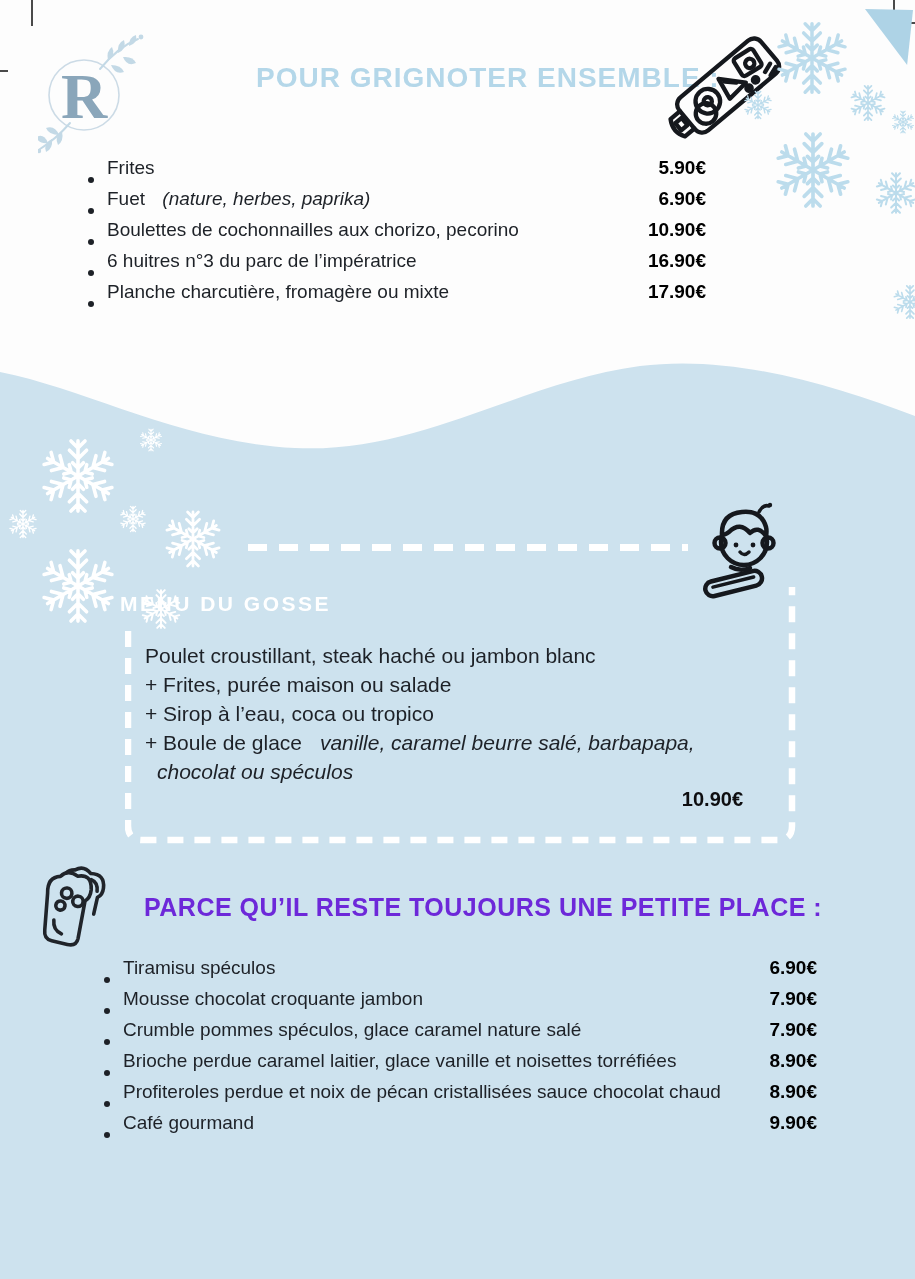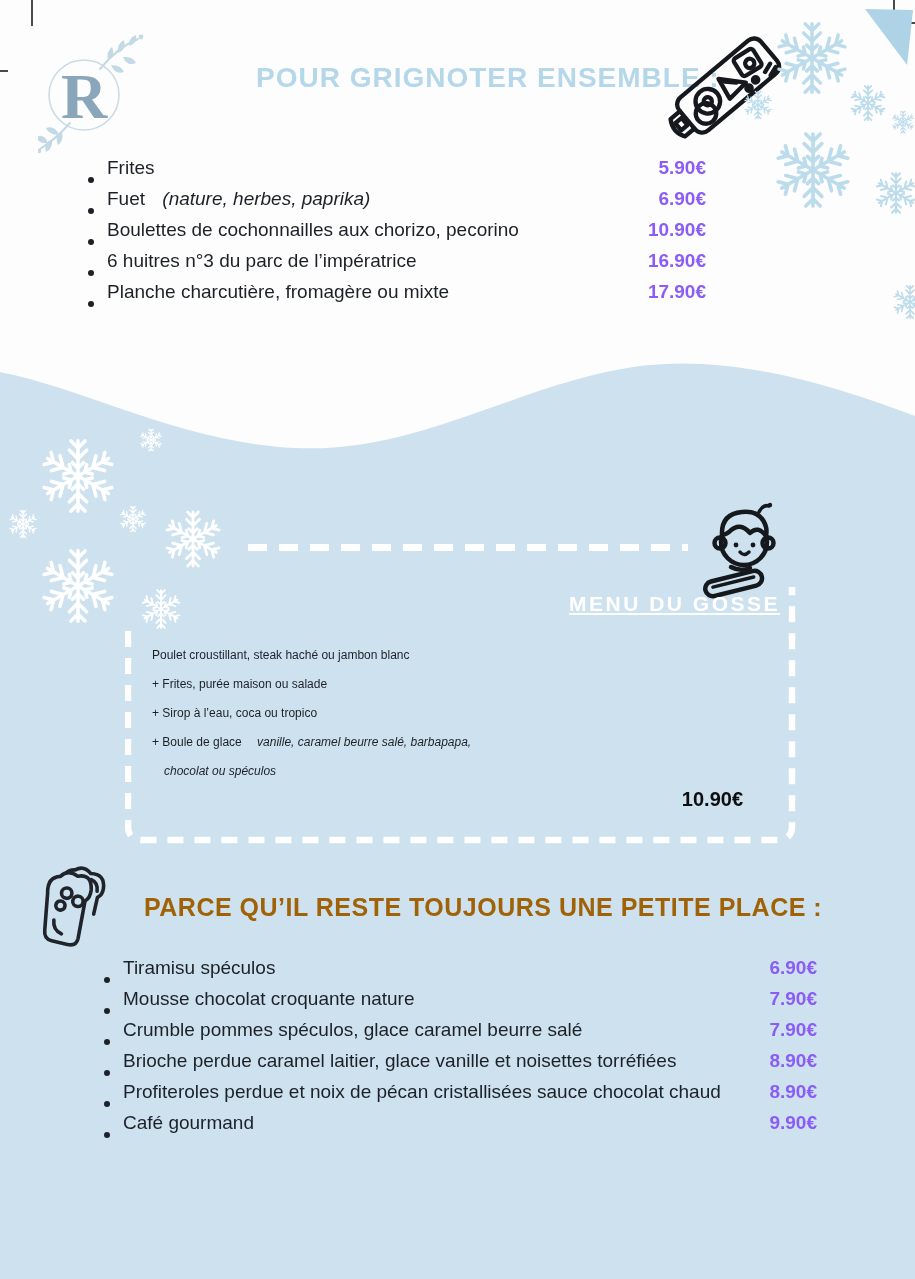--- a/index.html
+++ b/index.html
@@ -11,46 +11,46 @@
   
   .crop{position:absolute;background:#4a4a4a;}
   
   .corner-triangle{position:absolute;left:864px;top:9px;width:49px;height:56px;
     background:#aed3e6;clip-path:polygon(2% 0,100% 2%,88% 100%);}
   
   .logo{position:absolute;left:38px;top:30px;width:140px;height:132px;}
   
   .snacks-title{position:absolute;left:256px;top:62px;font-size:28px;font-weight:bold;
     letter-spacing:1px;color:#b4d7e9;white-space:nowrap;text-align:center;}
-  .kids-title{position:absolute;left:120px;top:592px;width:660px;text-align:right;
-    font-size:21px;font-weight:bold;letter-spacing:2.5px;color:#ffffff;text-decoration:underline;}
+  .kids-title{position:absolute;left:120px;top:592px;width:660px;text-align:left;
+    font-size:21px;font-weight:bold;letter-spacing:2.5px;color:#ffffff;}
   .desserts-title{position:absolute;left:144px;top:893px;font-size:25px;font-weight:bold;
-    letter-spacing:0.5px;color:#a16207;white-space:nowrap;}
+    letter-spacing:0.5px;color:#6d28d9;white-space:nowrap;}
   
   .menu-list{position:absolute;display:block;font-size:19px;}
   .snacks-list{left:84px;top:152px;width:622px;}
   .desserts-list{left:100px;top:952px;width:717px;}
   .menu-row{display:flex;align-items:flex-end;line-height:31px;}
   .menu-row .bullet{width:6px;height:6px;border-radius:50%;background:#1d2127;
     margin:12px 13px 0 4px;flex:none;}
   .menu-row .label{flex:1;padding-right:24px;}
-  .menu-row .price{flex:none;font-weight:bold;color:#8b5cf6;}
+  .menu-row .price{flex:none;font-weight:bold;color:#000000;}
   .it{font-style:italic;margin-left:12px;}
   
   .wave-svg{position:absolute;left:0;top:356px;width:915px;height:104px;display:block;}
   .blue-fill{position:absolute;left:0;top:458px;width:915px;height:821px;background:#cde2ee;}
   
   .flake{position:absolute;}
   .flake-blue{color:#bcdcec;}
   .flake-white{color:#ffffff;}
   
   .divider-dashed{position:absolute;left:248px;top:544px;width:440px;height:7px;
     background:repeating-linear-gradient(90deg,#fff 0,#fff 19px,transparent 19px,transparent 31px);}
   .kids-box-svg{position:absolute;left:125px;top:584px;}
-  .kids-lines{position:absolute;left:152px;top:641px;width:600px;font-size:12px;line-height:29px;}
+  .kids-lines{position:absolute;left:145px;top:641px;width:600px;font-size:21px;line-height:29px;}
   .kids-price{position:absolute;left:443px;top:788px;width:300px;text-align:right;
     font-size:20px;font-weight:bold;color:#0e0e10;}
   
   .board-icon{position:absolute;left:650px;top:30px;}
   .kid-icon{position:absolute;left:700px;top:497px;}
   .toast-icon{position:absolute;left:24px;top:860px;}
   .hidden-defs{position:absolute;width:0;height:0;overflow:hidden;}
 </style>
 </head>
 <body>
@@ -252,26 +252,26 @@
 
   <div class="desserts-title">PARCE QU’IL RESTE TOUJOURS UNE PETITE PLACE :</div>
   <div class="menu-list desserts-list">
     <div class="menu-row">
       <span class="bullet"></span>
       <span class="label">Tiramisu spéculos</span>
       <span class="price">6.90€</span>
     </div>
     <div class="menu-row">
       <span class="bullet"></span>
-      <span class="label">Mousse chocolat croquante nature</span>
+      <span class="label">Mousse chocolat croquante jambon</span>
       <span class="price">7.90€</span>
     </div>
     <div class="menu-row">
       <span class="bullet"></span>
-      <span class="label">Crumble pommes spéculos, glace caramel beurre salé</span>
+      <span class="label">Crumble pommes spéculos, glace caramel nature salé</span>
       <span class="price">7.90€</span>
     </div>
     <div class="menu-row">
       <span class="bullet"></span>
       <span class="label">Brioche perdue caramel laitier, glace vanille et noisettes torréfiées</span>
       <span class="price">8.90€</span>
     </div>
     <div class="menu-row">
       <span class="bullet"></span>
       <span class="label">Profiteroles perdue et noix de pécan cristallisées sauce chocolat chaud</span>

